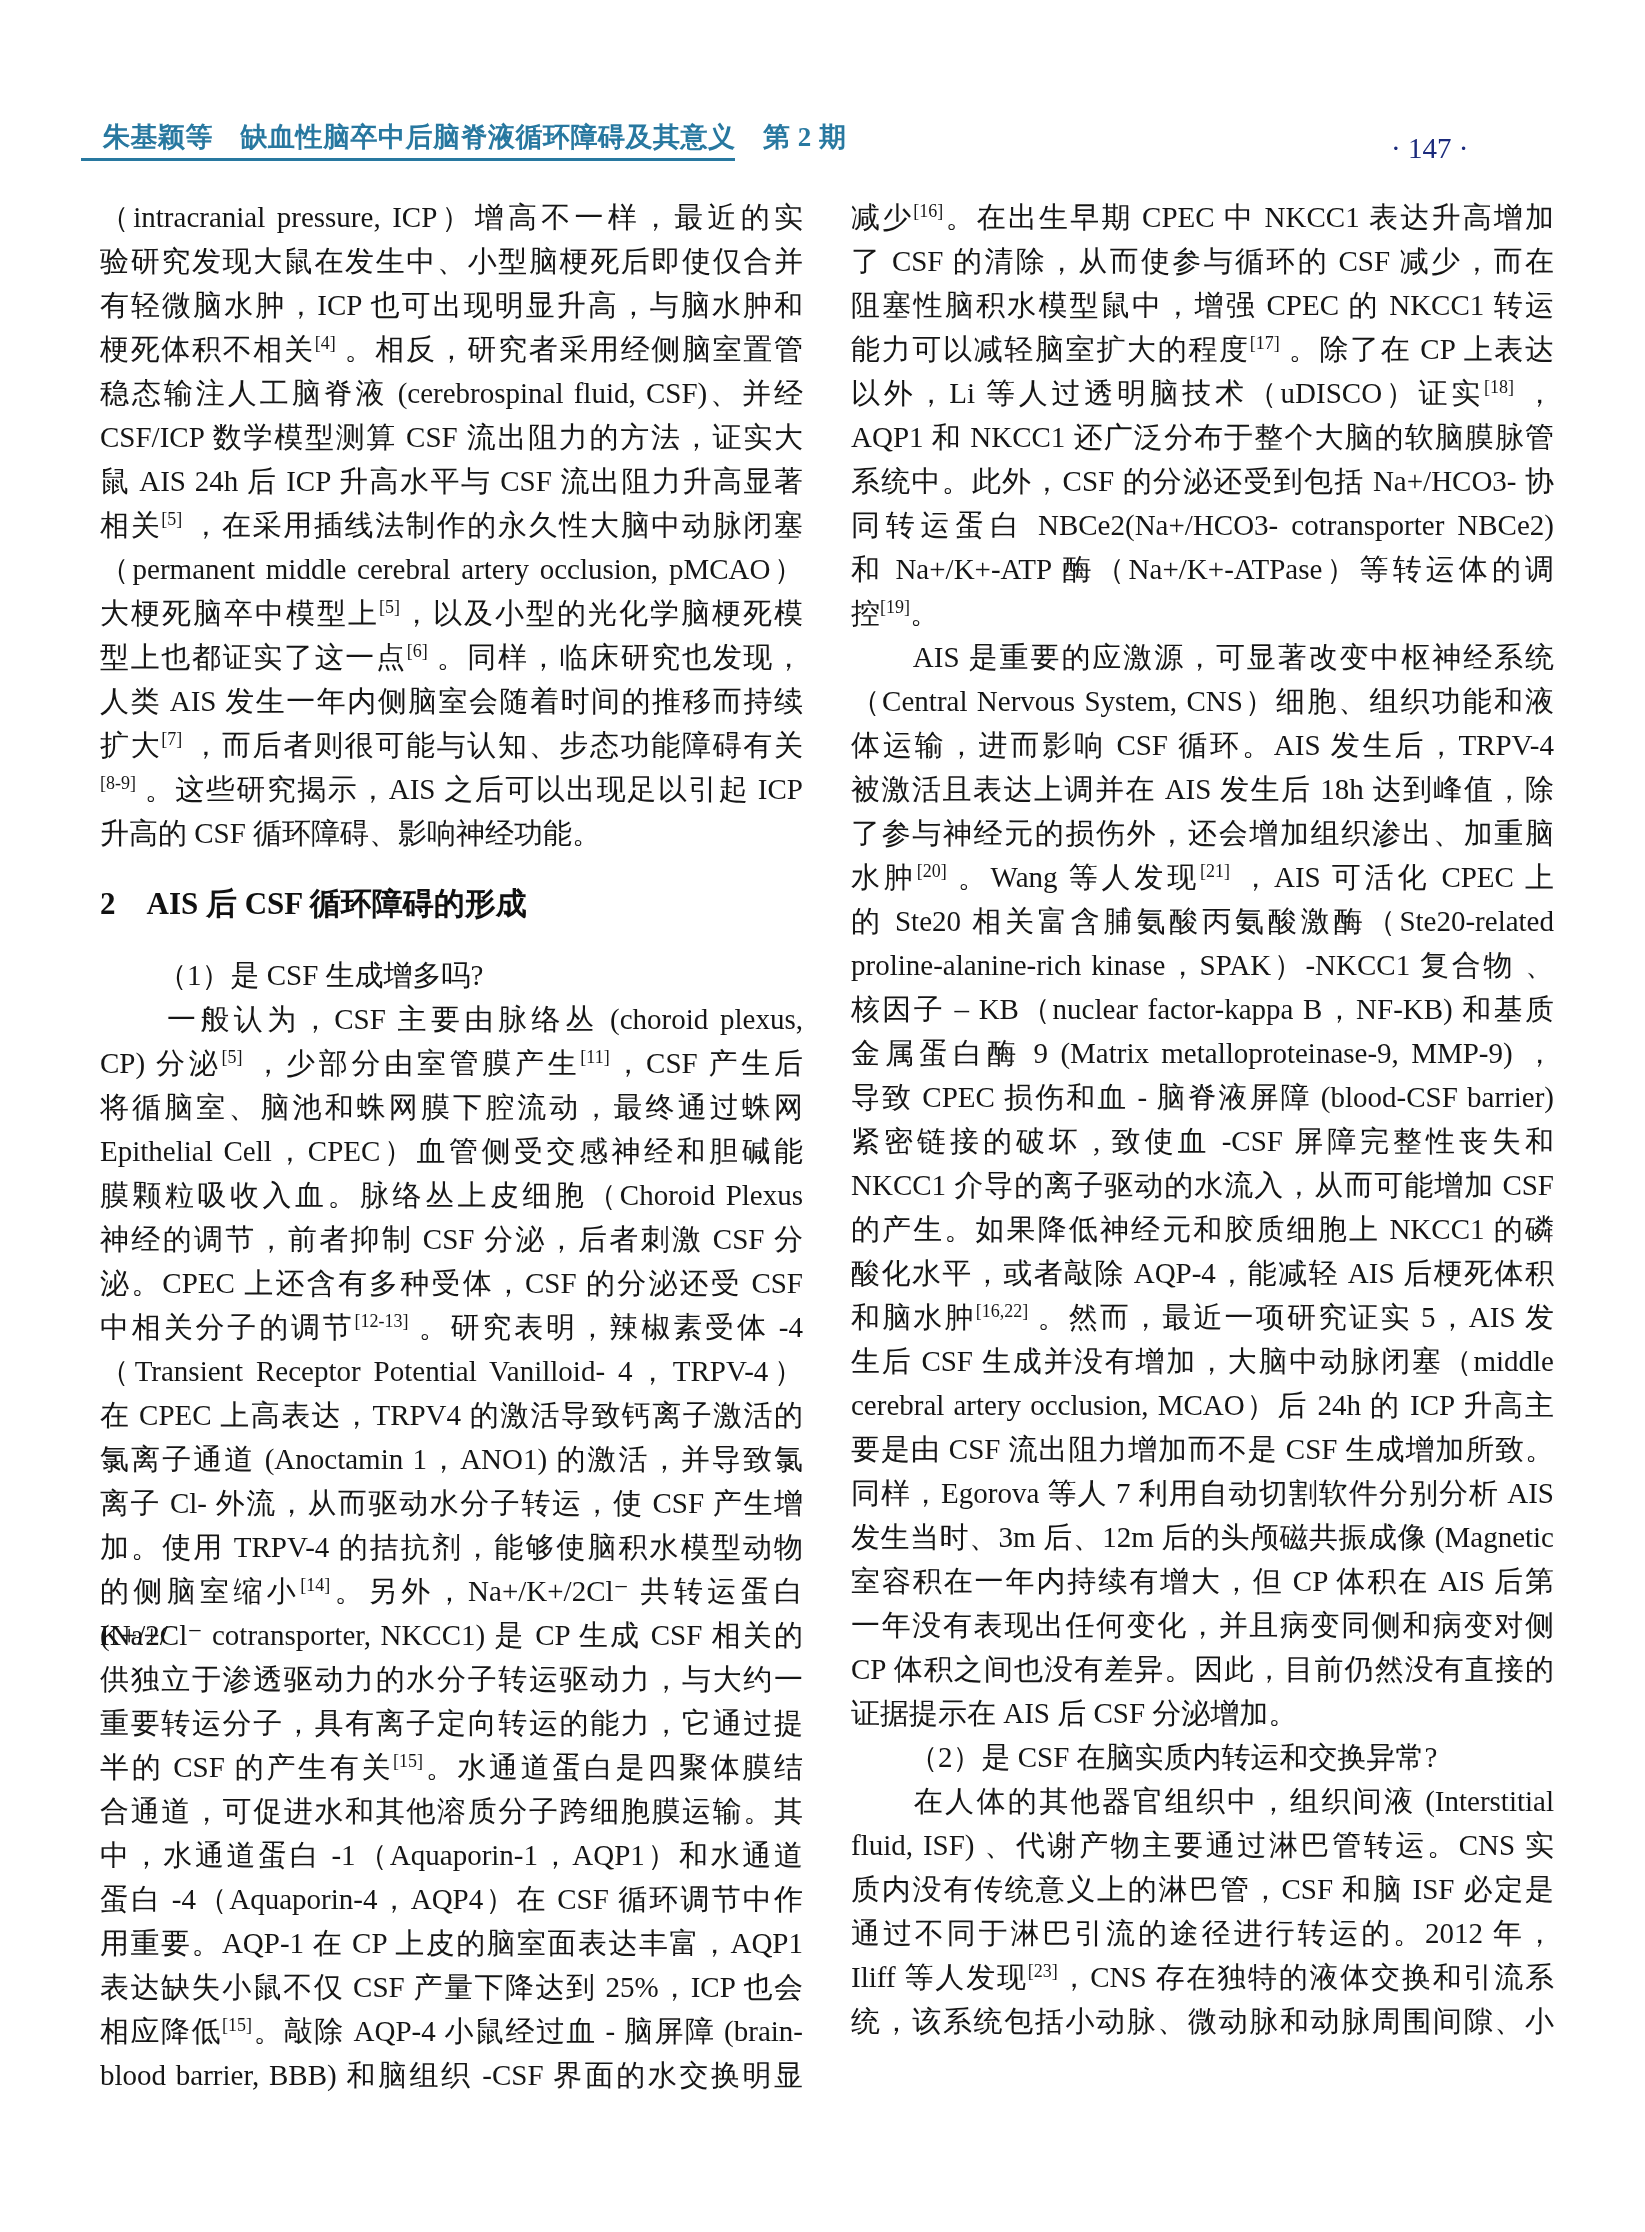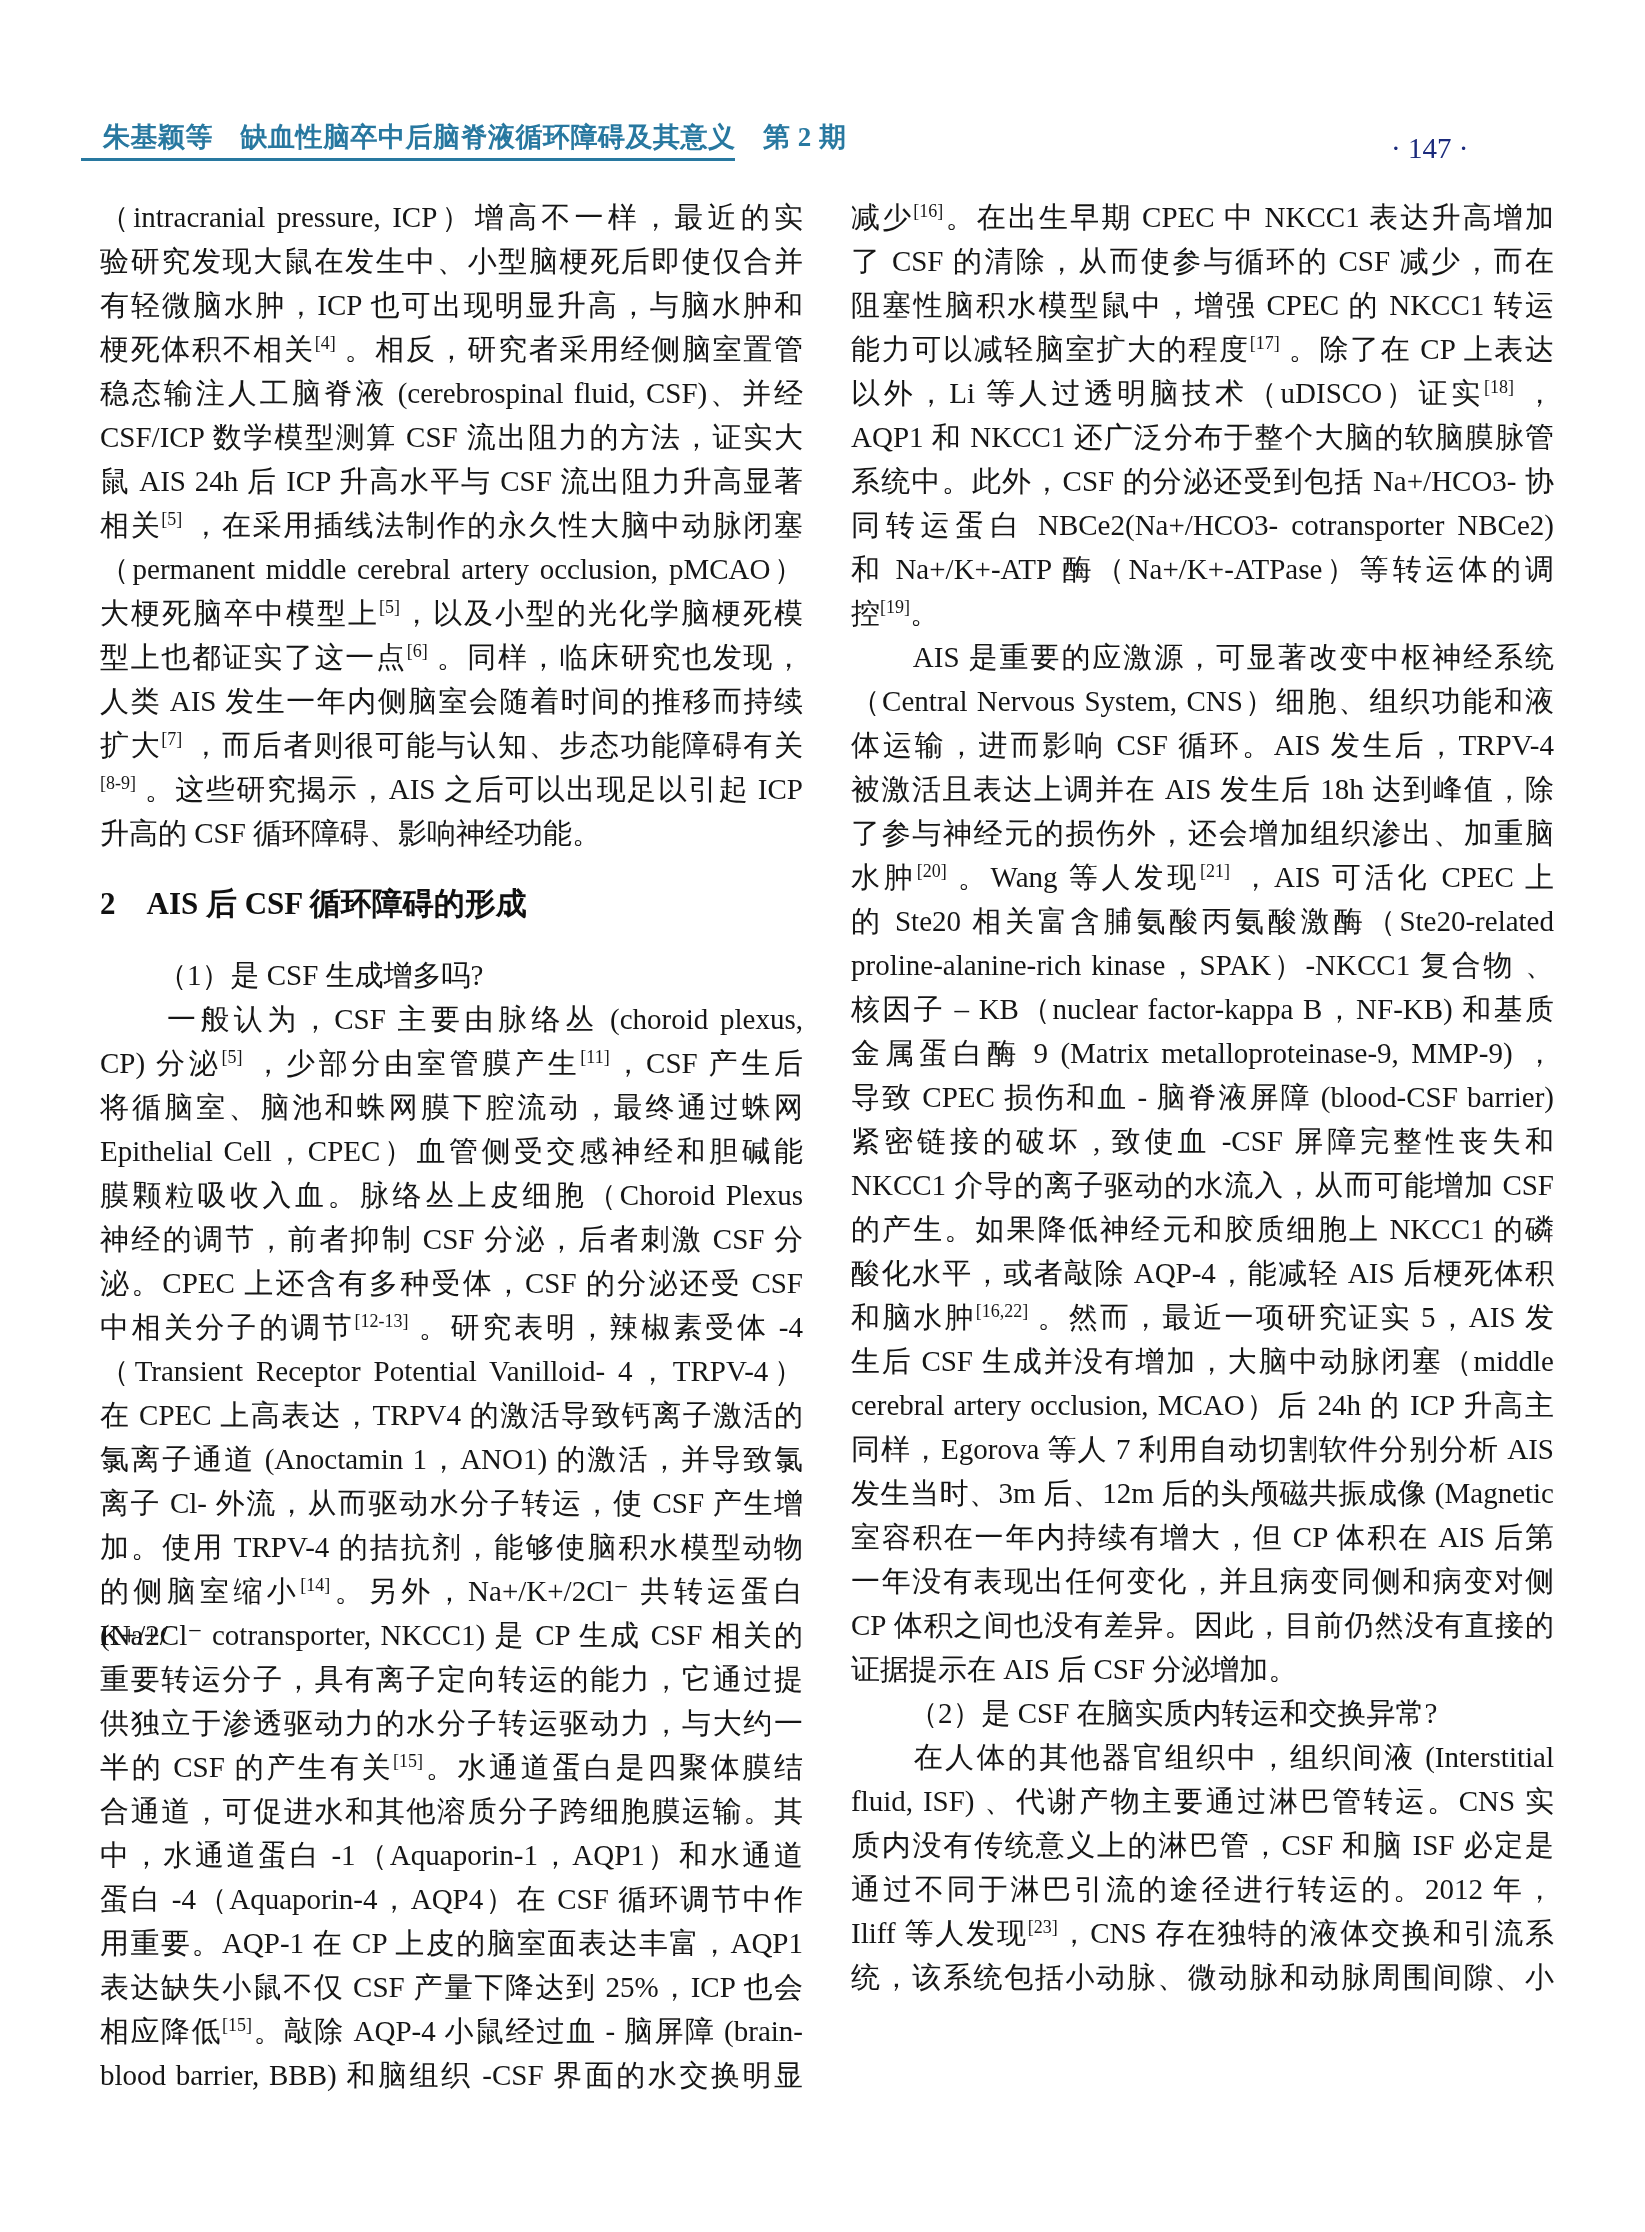--- a/index.html
+++ b/index.html
@@ -101,22 +101,22 @@
         <div class="line">神经的调节，前者抑制 CSF 分泌，后者刺激 CSF 分</div>
         <div class="line">泌。CPEC 上还含有多种受体，CSF 的分泌还受 CSF</div>
         <div class="line">中相关分子的调节<sup>[12-13]</sup> 。研究表明，辣椒素受体 -4</div>
         <div class="line">（Transient Receptor Potential Vanilloid- 4，TRPV-4）</div>
         <div class="line">在 CPEC 上高表达，TRPV4 的激活导致钙离子激活的</div>
         <div class="line">氯离子通道 (Anoctamin 1，ANO1) 的激活，并导致氯</div>
         <div class="line">离子 Cl- 外流，从而驱动水分子转运，使 CSF 产生增</div>
         <div class="line">加。使用 TRPV-4 的拮抗剂，能够使脑积水模型动物</div>
         <div class="line">的侧脑室缩小<sup>[14]</sup>。另外，Na+/K+/2Cl⁻ 共转运蛋白 (Na+/</div>
         <div class="line">K+/2Cl⁻ cotransporter, NKCC1) 是 CP 生成 CSF 相关的</div>
+        <div class="line">供独立于渗透驱动力的水分子转运驱动力，与大约一</div>
         <div class="line">重要转运分子，具有离子定向转运的能力，它通过提</div>
-        <div class="line">供独立于渗透驱动力的水分子转运驱动力，与大约一</div>
         <div class="line">半的 CSF 的产生有关<sup>[15]</sup>。水通道蛋白是四聚体膜结</div>
         <div class="line">合通道，可促进水和其他溶质分子跨细胞膜运输。其</div>
         <div class="line">中，水通道蛋白 -1（Aquaporin-1，AQP1）和水通道</div>
         <div class="line">蛋白 -4（Aquaporin-4，AQP4）在 CSF 循环调节中作</div>
         <div class="line">用重要。AQP-1 在 CP 上皮的脑室面表达丰富，AQP1</div>
         <div class="line">表达缺失小鼠不仅 CSF 产量下降达到 25%，ICP 也会</div>
         <div class="line">相应降低<sup>[15]</sup>。敲除 AQP-4 小鼠经过血 - 脑屏障 (brain-</div>
         <div class="line">blood barrier, BBB) 和脑组织 -CSF 界面的水交换明显</div>
       </div>
     <div class="column column-right">
@@ -141,20 +141,21 @@
         <div class="line">核因子 – KB（nuclear factor-kappa B，NF-KB) 和基质</div>
         <div class="line">金属蛋白酶 9 (Matrix metalloproteinase-9, MMP-9) ，</div>
         <div class="line">导致 CPEC 损伤和血 - 脑脊液屏障 (blood-CSF barrier)</div>
         <div class="line">紧密链接的破坏 , 致使血 -CSF 屏障完整性丧失和</div>
         <div class="line">NKCC1 介导的离子驱动的水流入，从而可能增加 CSF</div>
         <div class="line">的产生。如果降低神经元和胶质细胞上 NKCC1 的磷</div>
         <div class="line">酸化水平，或者敲除 AQP-4，能减轻 AIS 后梗死体积</div>
         <div class="line">和脑水肿<sup>[16,22]</sup> 。然而，最近一项研究证实 5，AIS 发</div>
         <div class="line">生后 CSF 生成并没有增加，大脑中动脉闭塞（middle</div>
         <div class="line">cerebral artery occlusion, MCAO）后 24h 的 ICP 升高主</div>
+        <div class="line">要是由 CSF 流出阻力增加而不是 CSF 生成增加所致。</div>
         <div class="line">同样，Egorova 等人 7 利用自动切割软件分别分析 AIS</div>
         <div class="line">发生当时、3m 后、12m 后的头颅磁共振成像 (Magnetic</div>
         <div class="line">室容积在一年内持续有增大，但 CP 体积在 AIS 后第</div>
         <div class="line">一年没有表现出任何变化，并且病变同侧和病变对侧</div>
         <div class="line">CP 体积之间也没有差异。因此，目前仍然没有直接的</div>
         <div class="line no-fill">证据提示在 AIS 后 CSF 分泌增加。</div>
         <div class="line no-fill">　　（2）是 CSF 在脑实质内转运和交换异常?</div>
         <div class="line">　　在人体的其他器官组织中，组织间液 (Interstitial</div>
         <div class="line">fluid, ISF) 、代谢产物主要通过淋巴管转运。CNS 实</div>
         <div class="line">质内没有传统意义上的淋巴管，CSF 和脑 ISF 必定是</div>

